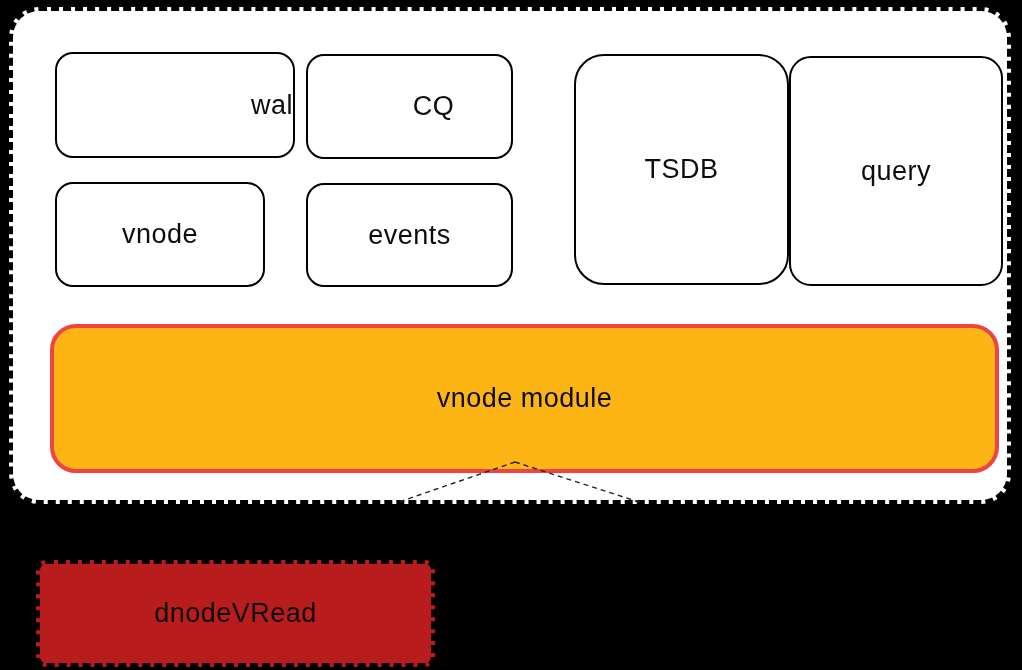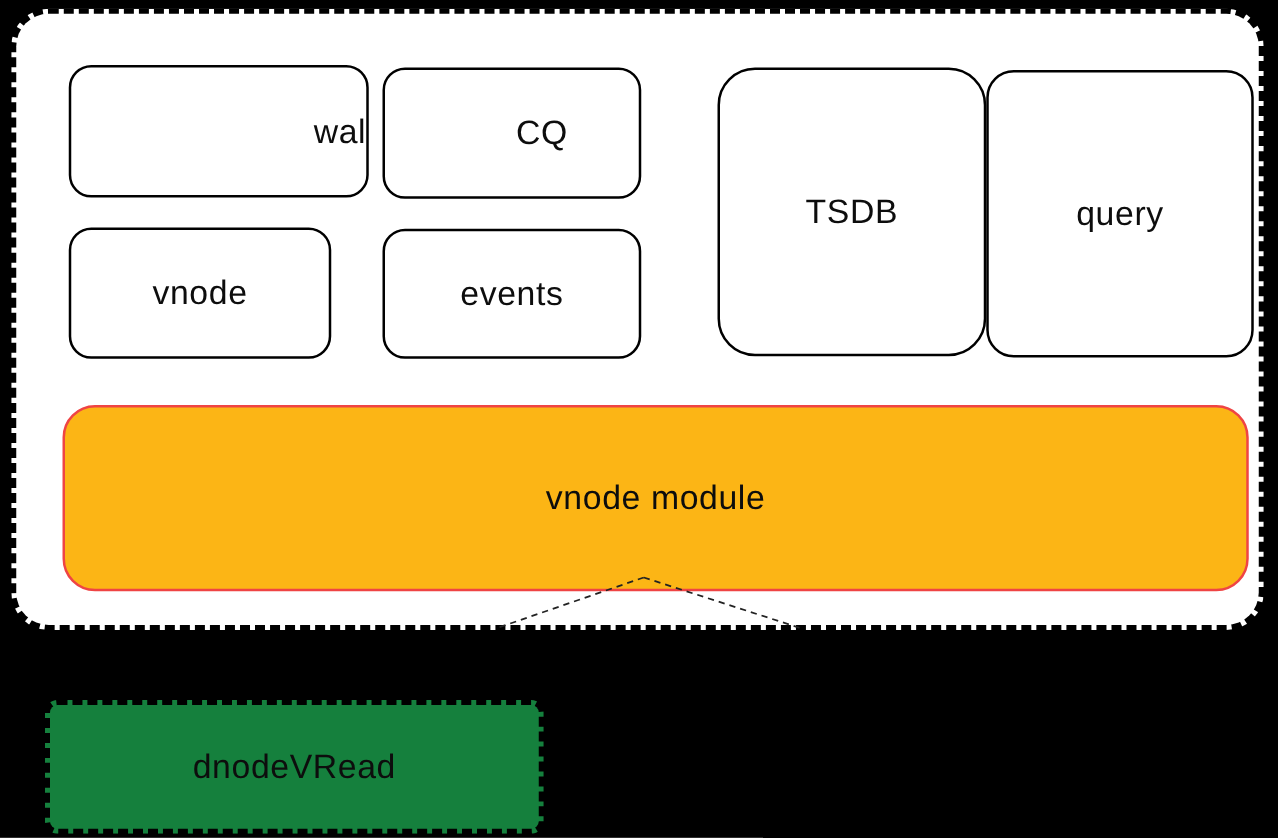--- a/index.html
+++ b/index.html
@@ -54,42 +54,42 @@
   #box-query  { left: 776px; top: 45px;  width: 214px; height: 230px; border-radius: 22px; }
   
   .vnode {
     position: absolute;
     left: 37px;
     top: 313px;
     width: 949px;
     height: 149px;
     box-sizing: border-box;
     background: #fcb515;
-    border: 2px solid #ef4444;
+    border: 4px solid #ef4444;
     border-radius: 26px;
     display: flex;
     align-items: center;
     justify-content: center;
   }
   
   .connectors {
     position: absolute;
     left: 0;
     top: 0;
     width: 1022px;
     height: 670px;
     pointer-events: none;
   }
   
   .dnode {
     position: absolute;
     top: 560px;
     height: 107px;
     box-sizing: border-box;
-    background: #15803d;
+    background: #b91c1c;
     border: 4px dashed #000000;
     border-radius: 10px;
     display: flex;
     align-items: center;
     justify-content: center;
   }
   #dnode-read  { left: 36px;  width: 399px; }
   #dnode-write { left: 608px; width: 379px; }
 </style>
 </head>

